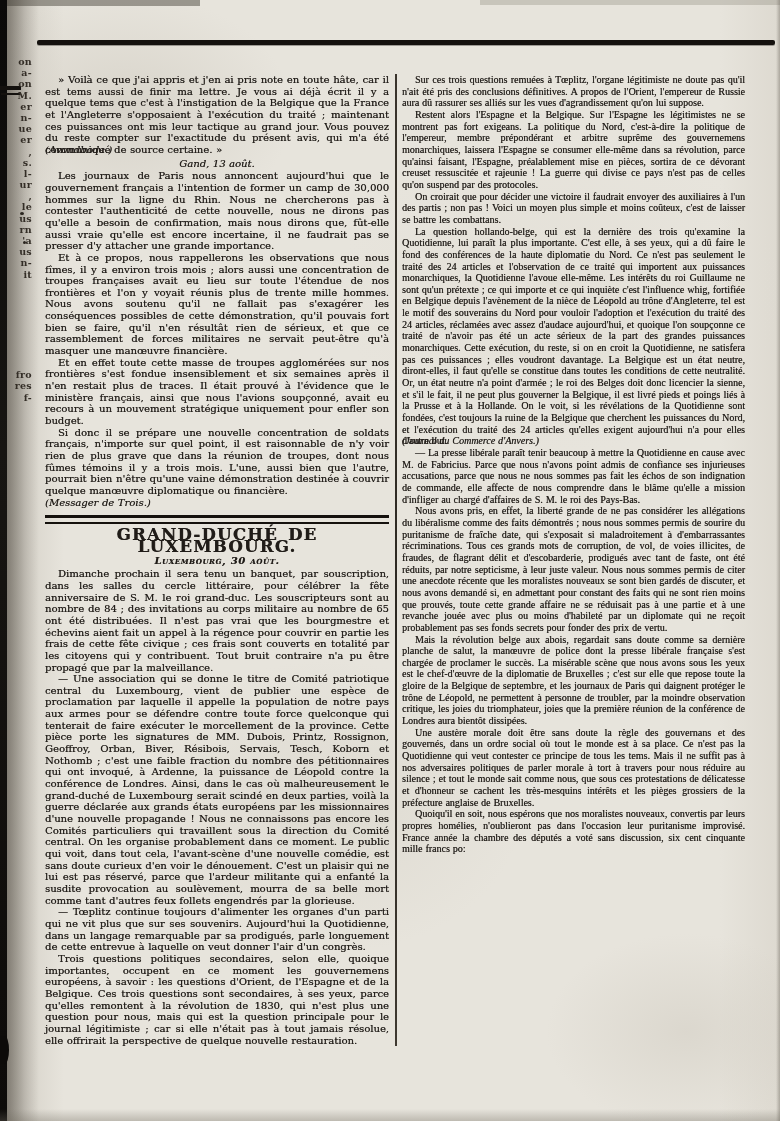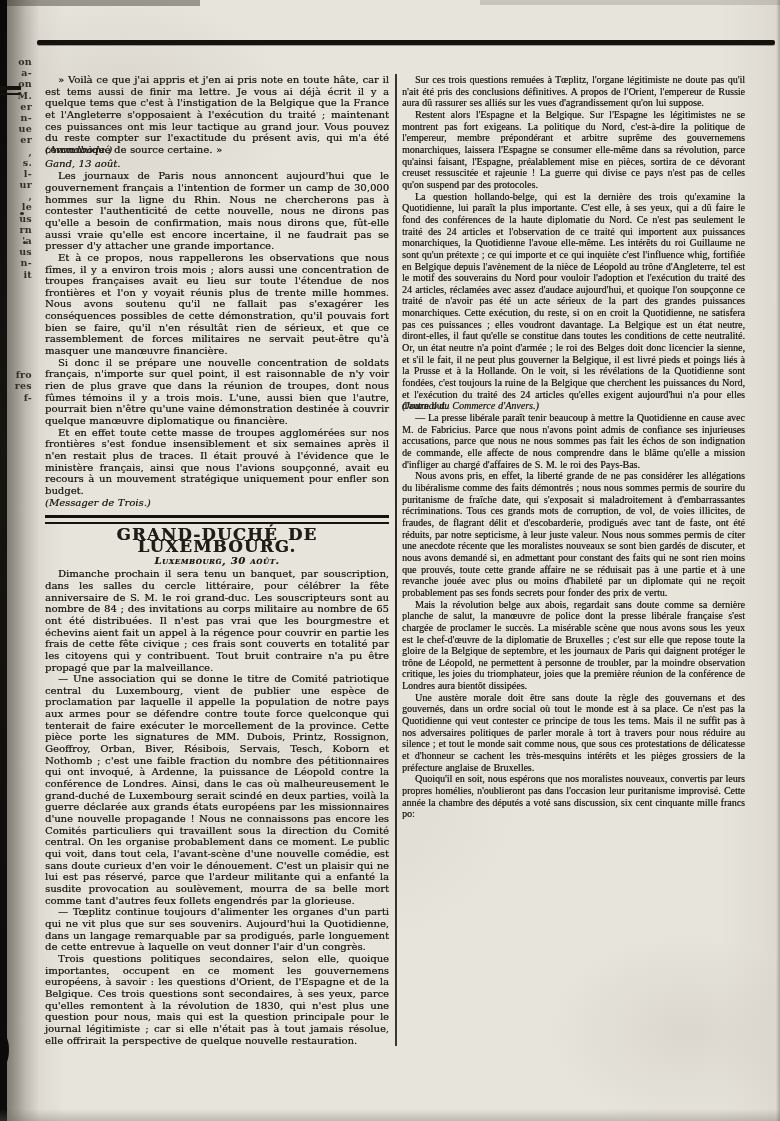--- a/index.html
+++ b/index.html
@@ -26,21 +26,21 @@
     box-shadow:0 1px 0 rgba(20,17,14,.35);}
   .content{position:absolute;left:45px;top:57px;width:700px;display:flex;align-items:stretch;margin-top:17px;}
   .col{font-size:10px;line-height:11.65px;text-align:justify;color:#201c18;
     text-shadow:.25px 0 0 rgba(32,28,24,.75);word-spacing:.4px;}
   .col-left{width:344px;}
   .col-right{width:343px;font-family:Liberation Serif, serif;}
   .divider{width:2px;margin:0 5px 0 6px;background:linear-gradient(180deg,#3a342c,#2c2822 60%,#3f3931);}
   .par{margin:0;text-indent:13px;}
   .attr{font-style:italic;text-align:left;padding-right:26px;}
   .pull-up{margin-top:-11.65px;}
-  .dateline{text-align:left;font-style:italic;margin:2px 0 1px;}
+  .dateline{text-align:center;font-style:italic;margin:2px 0 1px;}
   .dateline-sc{text-align:center;font-style:italic;font-variant:small-caps;font-weight:bold;margin:1px 0 2px;letter-spacing:.6px;}
   .double-rule{height:4px;border-top:3px solid #15110d;border-bottom:2px solid #15110d;margin:7px 0 5px;}
   .heading{margin:1px 0 2px;text-align:center;font-size:16.5px;font-weight:bold;letter-spacing:1.3px;word-spacing:3px;
     text-shadow:.4px 0 0 rgba(25,20,16,.8);}
   .blot-bl{position:absolute;left:0;top:1036px;width:9px;height:28px;background:#0d0b09;border-radius:0 60% 60% 0;}
   .bottom-smudge{position:absolute;left:0;bottom:0;width:100%;height:12px;
     background:linear-gradient(0deg,rgba(112,107,96,.35),transparent);}
   .right-edge{position:absolute;right:0;top:0;width:4px;height:100%;
     background:linear-gradient(270deg,rgba(95,90,80,.4),transparent);}
   .speck{position:absolute;background:#2a251f;border-radius:50%;}
@@ -91,44 +91,45 @@
 
   <div class="top-rule"></div>
 
   <div class="content">
     <div class="col col-left">
       <p class="par">» Voilà ce que j'ai appris et j'en ai pris note en toute hâte, car il est tems aussi de finir ma lettre. Je vous ai déjà écrit il y a quelque tems que c'est à l'instigation de la Belgique que la France et l'Angleterre s'opposaient à l'exécution du traité ; maintenant ces puissances ont mis leur tactique au grand jour. Vous pouvez du reste compter sur l'exactitude du présent avis, qui m'a été communiqué de source certaine. »</p>
       <div class="attr pull-up">(Avondbode.)</div>
       <div class="dateline">Gand, 13 août.</div>
       <p class="par">Les journaux de Paris nous annoncent aujourd'hui que le gouvernement français a l'intention de former un camp de 30,000 hommes sur la ligne du Rhin. Nous ne chercherons pas à contester l'authenticité de cette nouvelle, nous ne dirons pas qu'elle a besoin de confirmation, mais nous dirons que, fût-elle aussi vraie qu'elle est encore incertaine, il ne faudrait pas se presser d'y attacher une grande importance.</p>
       <p class="par">Et à ce propos, nous rappellerons les observations que nous fîmes, il y a environ trois mois ; alors aussi une concentration de troupes françaises avait eu lieu sur toute l'étendue de nos frontières et l'on y voyait réunis plus de trente mille hommes. Nous avons soutenu qu'il ne fallait pas s'exagérer les conséquences possibles de cette démonstration, qu'il pouvais fort bien se faire, qu'il n'en résultât rien de sérieux, et que ce rassemblement de forces militaires ne servait peut-être qu'à masquer une manœuvre financière.</p>
+      <p class="par">Et en effet toute cette masse de troupes agglomérées sur nos frontières s'est fondue insensiblement et six semaines après il n'en restait plus de traces. Il était prouvé à l'évidence que le ministère français, ainsi que nous l'avions soupçonné, avait eu recours à un mouvement stratégique uniquement pour enfler son budget.</p>
       <p class="par">Si donc il se prépare une nouvelle concentration de soldats français, n'importe sur quel point, il est raisonnable de n'y voir rien de plus grave que dans la réunion de troupes, dont nous fûmes témoins il y a trois mois. L'une, aussi bien que l'autre, pourrait bien n'être qu'une vaine démonstration destinée à couvrir quelque manœuvre diplomatique ou financière.</p>
-      <p class="par">Et en effet toute cette masse de troupes agglomérées sur nos frontières s'est fondue insensiblement et six semaines après il n'en restait plus de traces. Il était prouvé à l'évidence que le ministère français, ainsi que nous l'avions soupçonné, avait eu recours à un mouvement stratégique uniquement pour enfler son budget.</p>
       <div class="attr">(Messager de Trois.)</div>
       <div class="double-rule"></div>
       <h1 class="heading">GRAND-DUCHÉ DE LUXEMBOURG.</h1>
       <div class="dateline-sc">Luxembourg, 30 août.</div>
       <p class="par">Dimanche prochain il sera tenu un banquet, par souscription, dans les salles du cercle littéraire, pour célébrer la fête anniversaire de S. M. le roi grand-duc. Les souscripteurs sont au nombre de 84 ; des invitations au corps militaire au nombre de 65 ont été distribuées. Il n'est pas vrai que les bourgmestre et échevins aient fait un appel à la régence pour couvrir en partie les frais de cette fête civique ; ces frais sont couverts en totalité par les citoyens qui y contribuent. Tout bruit contraire n'a pu être propagé que par la malveillance.</p>
       <p class="par">— Une association qui se donne le titre de Comité patriotique central du Luxembourg, vient de publier une espèce de proclamation par laquelle il appelle la population de notre pays aux armes pour se défendre contre toute force quelconque qui tenterait de faire exécuter le morcellement de la province. Cette pièce porte les signatures de MM. Dubois, Printz, Rossignon, Geoffroy, Orban, Biver, Résibois, Servais, Tesch, Koborn et Nothomb ; c'est une faible fraction du nombre des pétitionnaires qui ont invoqué, à Ardenne, la puissance de Léopold contre la conférence de Londres. Ainsi, dans le cas où malheureusement le grand-duché de Luxembourg serait scindé en deux parties, voilà la guerre déclarée aux grands états européens par les missionnaires d'une nouvelle propagande ! Nous ne connaissons pas encore les Comités particuliers qui travaillent sous la direction du Comité central. On les organise probablement dans ce moment. Le public qui voit, dans tout cela, l'avant-scène d'une nouvelle comédie, est sans doute curieux d'en voir le dénouement. C'est un plaisir qui ne lui est pas réservé, parce que l'ardeur militante qui a enfanté la susdite provocation au soulèvement, mourra de sa belle mort comme tant d'autres feux follets engendrés par la glorieuse.</p>
       <p class="par">— Tœplitz continue toujours d'alimenter les organes d'un parti qui ne vit plus que sur ses souvenirs. Aujourd'hui la Quotidienne, dans un langage remarquable par sa prodigués, parle longuement de cette entrevue à laquelle on veut donner l'air d'un congrès.</p>
       <p class="par">Trois questions politiques secondaires, selon elle, quoique importantes, occupent en ce moment les gouvernemens européens, à savoir : les questions d'Orient, de l'Espagne et de la Belgique. Ces trois questions sont secondaires, à ses yeux, parce qu'elles remontent à la révolution de 1830, qui n'est plus une question pour nous, mais qui est la question principale pour le journal légitimiste ; car si elle n'était pas à tout jamais résolue, elle offrirait la perspective de quelque nouvelle restauration.</p>
     </div>
 
     <div class="divider"></div>
 
     <div class="col col-right">
       <p class="par">Sur ces trois questions remuées à Tœplitz, l'organe légitimiste ne doute pas qu'il n'ait été pris des conclusions définitives. A propos de l'Orient, l'empereur de Russie aura dû rassurer ses alliés sur les vues d'agrandissement qu'on lui suppose.</p>
       <p class="par">Restent alors l'Espagne et la Belgique. Sur l'Espagne les légitimistes ne se montrent pas fort exigeans. La politique du Nord, c'est-à-dire la politique de l'empereur, membre prépondérant et arbitre suprême des gouvernemens monarchiques, laissera l'Espagne se consumer elle-même dans sa révolution, parce qu'ainsi faisant, l'Espagne, préalablement mise en pièces, sortira de ce dévorant creuset ressuscitée et rajeunie ! La guerre qui divise ce pays n'est pas de celles qu'on suspend par des protocoles.</p>
+      <p class="par">On croirait que pour décider une victoire il faudrait envoyer des auxiliaires à l'un des partis ; non pas ! Voici un moyen plus simple et moins coûteux, c'est de laisser se battre les combattans.</p>
       <p class="par">La question hollando-belge, qui est la dernière des trois qu'examine la Quotidienne, lui paraît la plus importante. C'est elle, à ses yeux, qui a dû faire le fond des conférences de la haute diplomatie du Nord. Ce n'est pas seulement le traité des 24 articles et l'observation de ce traité qui importent aux puissances monarchiques, la Quotidienne l'avoue elle-même. Les intérêts du roi Guillaume ne sont qu'un prétexte ; ce qui importe et ce qui inquiète c'est l'influence whig, fortifiée en Belgique depuis l'avènement de la nièce de Léopold au trône d'Angleterre, tel est le motif des souverains du Nord pour vouloir l'adoption et l'exécution du traité des 24 articles, réclamées avec assez d'audace aujourd'hui, et quoique l'on soupçonne ce traité de n'avoir pas été un acte sérieux de la part des grandes puissances monarchiques. Cette exécution, du reste, si on en croit la Quotidienne, ne satisfera pas ces puissances ; elles voudront davantage. La Belgique est un état neutre, diront-elles, il faut qu'elle se constitue dans toutes les conditions de cette neutralité. Or, un état neutre n'a point d'armée ; le roi des Belges doit donc licencier la sienne, et s'il le fait, il ne peut plus gouverner la Belgique, il est livré pieds et poings liés à la Prusse et à la Hollande. On le voit, si les révélations de la Quotidienne sont fondées, c'est toujours la ruine de la Belgique que cherchent les puissances du Nord, et l'exécution du traité des 24 articles qu'elles exigent aujourd'hui n'a pour elles d'autre but.</p>
       <div class="attr pull-up">(Journal du Commerce d'Anvers.)</div>
       <p class="par">— La presse libérale paraît tenir beaucoup à mettre la Quotidienne en cause avec M. de Fabricius. Parce que nous n'avons point admis de confiance ses injurieuses accusations, parce que nous ne nous sommes pas fait les échos de son indignation de commande, elle affecte de nous comprendre dans le blâme qu'elle a mission d'infliger au chargé d'affaires de S. M. le roi des Pays-Bas.</p>
       <p class="par">Nous avons pris, en effet, la liberté grande de ne pas considérer les allégations du libéralisme comme des faits démontrés ; nous nous sommes permis de sourire du puritanisme de fraîche date, qui s'exposait si maladroitement à d'embarrassantes récriminations. Tous ces grands mots de corruption, de vol, de voies illicites, de fraudes, de flagrant délit et d'escobarderie, prodigués avec tant de faste, ont été réduits, par notre septicisme, à leur juste valeur. Nous nous sommes permis de citer une anecdote récente que les moralistes nouveaux se sont bien gardés de discuter, et nous avons demandé si, en admettant pour constant des faits qui ne sont rien moins que prouvés, toute cette grande affaire ne se réduisait pas à une partie et à une revanche jouée avec plus ou moins d'habileté par un diplomate qui ne reçoit probablement pas ses fonds secrets pour fonder des prix de vertu.</p>
       <p class="par">Mais la révolution belge aux abois, regardait sans doute comme sa dernière planche de salut, la manœuvre de police dont la presse libérale française s'est chargée de proclamer le succès. La misérable scène que nous avons sous les yeux est le chef-d'œuvre de la diplomatie de Bruxelles ; c'est sur elle que repose toute la gloire de la Belgique de septembre, et les journaux de Paris qui daignent protéger le trône de Léopold, ne permettent à personne de troubler, par la moindre observation critique, les joies du triomphateur, joies que la première réunion de la conférence de Londres aura bientôt dissipées.</p>
       <p class="par">Une austère morale doit être sans doute la règle des gouvernans et des gouvernés, dans un ordre social où tout le monde est à sa place. Ce n'est pas la Quotidienne qui veut contester ce principe de tous les tems. Mais il ne suffit pas à nos adversaires politiques de parler morale à tort à travers pour nous réduire au silence ; et tout le monde sait comme nous, que sous ces protestations de délicatesse et d'honneur se cachent les très-mesquins intérêts et les pièges grossiers de la préfecture anglaise de Bruxelles.</p>
-      <p class="par">Quoiqu'il en soit, nous espérons que nos moralistes nouveaux, convertis par leurs propres homélies, n'oublieront pas dans l'occasion leur puritanisme improvisé. Cette année la chambre des députés a voté sans discussion, six cent cinquante mille francs po:</p>
+      <p class="par">Quoiqu'il en soit, nous espérons que nos moralistes nouveaux, convertis par leurs propres homélies, n'oublieront pas dans l'occasion leur puritanisme improvisé. France année la chambre des députés a voté sans discussion, six cent cinquante mille francs po:</p>
     </div>
   </div>
 
   <div class="blot-bl"></div>
   <div class="speck" style="left:20px;top:212px;width:4px;height:3px;"></div>
   <div class="speck" style="left:23px;top:241px;width:3px;height:3px;"></div>
   <div class="bottom-smudge"></div>
   <div class="right-edge"></div>
 </div>
 

